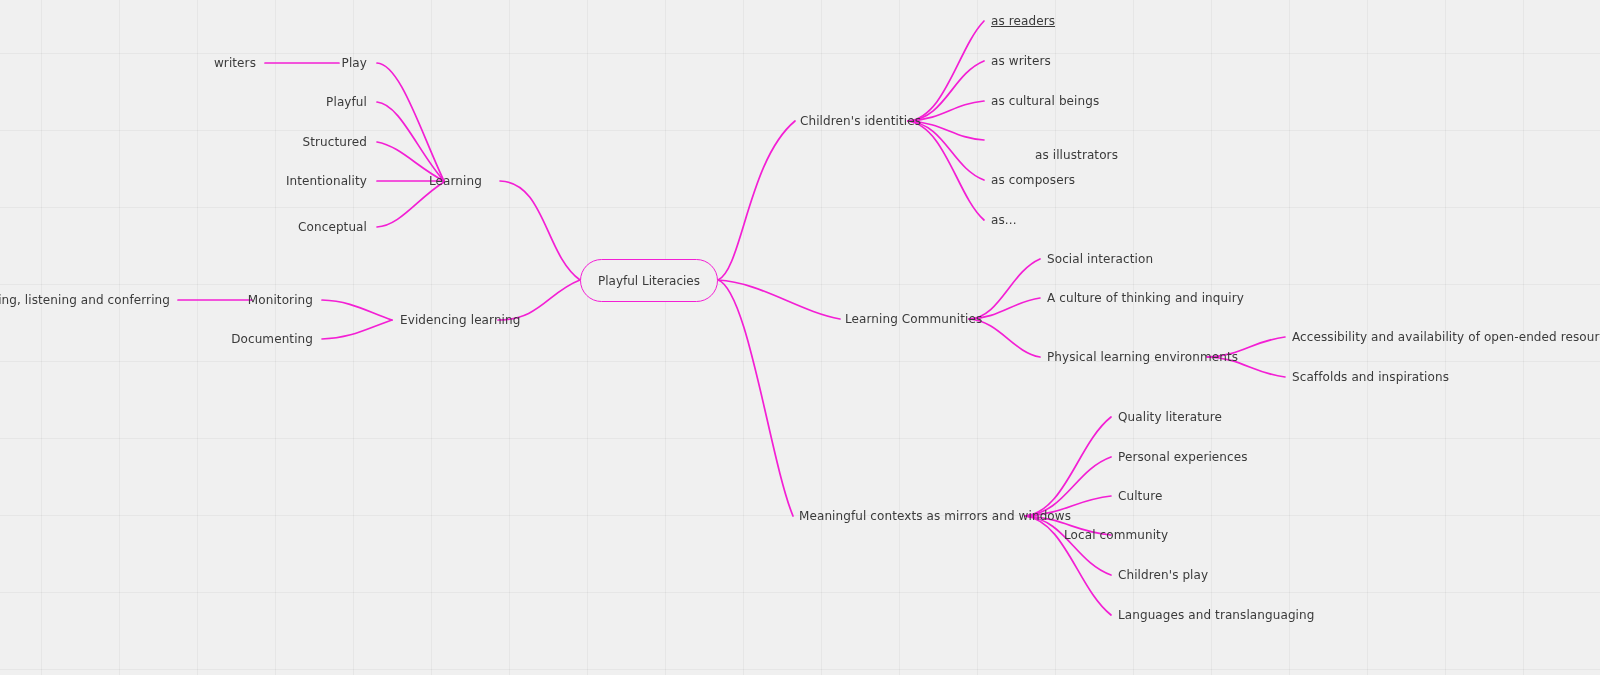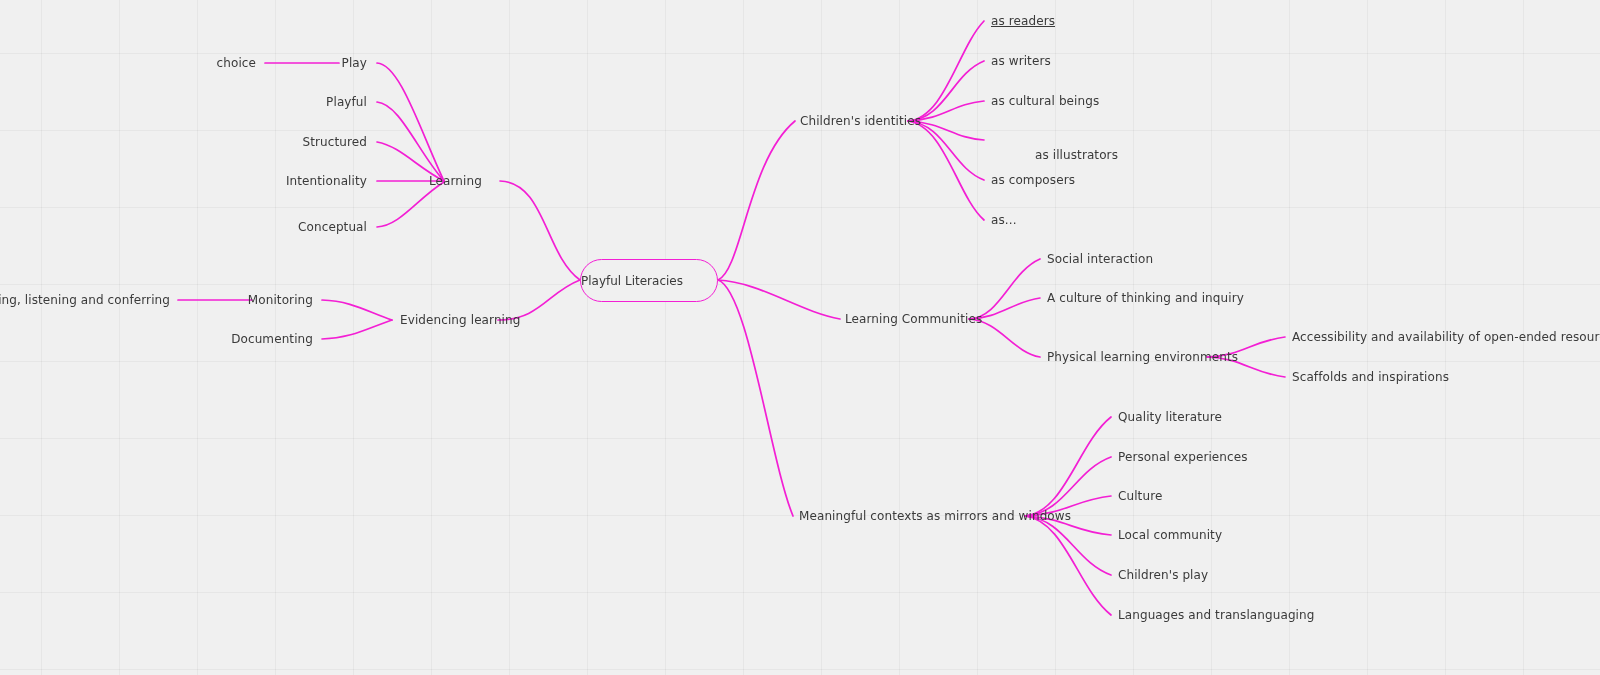--- a/index.html
+++ b/index.html
@@ -42,21 +42,21 @@
     transform: translate(-100%, -50%);
   }
   .root-node {
     position: absolute;
     box-sizing: border-box;
     border: 1.6px solid #f31fd4;
     border-radius: 22px;
     background: #f0f0f0;
     display: flex;
     align-items: center;
-    justify-content: flex-start;
+    justify-content: center;
   }
   .root-node span {
     font-family: "DejaVu Sans", "Liberation Sans", sans-serif;
     font-size: 12px;
     color: #3a3a3a;
     white-space: nowrap;
   }
 </style>
 </head>
 <body>
@@ -91,21 +91,21 @@
       <path d="M 718,280 C 748,290 770,460 793,516" fill="none" stroke="#f31fd4" stroke-width="1.7" stroke-linecap="round"></path>
       <path d="M 1025,516 C 1065,512 1078,443 1111,417" fill="none" stroke="#f31fd4" stroke-width="1.7" stroke-linecap="round"></path>
       <path d="M 1025,516 C 1065,513 1075,470 1111,457" fill="none" stroke="#f31fd4" stroke-width="1.7" stroke-linecap="round"></path>
       <path d="M 1025,516 C 1065,514 1075,500 1111,496" fill="none" stroke="#f31fd4" stroke-width="1.7" stroke-linecap="round"></path>
       <path d="M 1025,516 C 1065,518 1075,532 1111,535" fill="none" stroke="#f31fd4" stroke-width="1.7" stroke-linecap="round"></path>
       <path d="M 1025,516 C 1065,519 1075,562 1111,575" fill="none" stroke="#f31fd4" stroke-width="1.7" stroke-linecap="round"></path>
       <path d="M 1025,516 C 1065,521 1078,589 1111,615" fill="none" stroke="#f31fd4" stroke-width="1.7" stroke-linecap="round"></path>
     </svg>
 
   <div id="nodes-layer">
-      <div class="node-label anchor-end" style="left: 256px; top: 63px;">choice</div>
+      <div class="node-label anchor-end" style="left: 256px; top: 63px;">writers</div>
       <div class="node-label anchor-end" style="left: 367px; top: 63px;">Play</div>
       <div class="node-label anchor-end" style="left: 367px; top: 102px;">Playful</div>
       <div class="node-label anchor-end" style="left: 367px; top: 142px;">Structured</div>
       <div class="node-label anchor-end" style="left: 367px; top: 181px;">Intentionality</div>
       <div class="node-label anchor-end" style="left: 367px; top: 227px;">Conceptual</div>
       <div class="node-label" style="left: 429px; top: 181px;">Learning</div>
       <div class="node-label anchor-end" style="left: 170px; top: 300px;">Looking, listening and conferring</div>
       <div class="node-label anchor-end" style="left: 313px; top: 300px; text-align: right;">Monitoring</div>
       <div class="node-label anchor-end" style="left: 313px; top: 339px;">Documenting</div>
       <div class="node-label" style="left: 400px; top: 320px;">Evidencing learning</div>
@@ -119,21 +119,21 @@
       <div class="node-label" style="left: 845px; top: 319px;">Learning Communities</div>
       <div class="node-label" style="left: 1047px; top: 259px;">Social interaction</div>
       <div class="node-label" style="left: 1047px; top: 298px;">A culture of thinking and inquiry</div>
       <div class="node-label" style="left: 1047px; top: 357px;">Physical learning environments</div>
       <div class="node-label" style="left: 1292px; top: 337px;">Accessibility and availability of open-ended resources</div>
       <div class="node-label" style="left: 1292px; top: 377px;">Scaffolds and inspirations</div>
       <div class="node-label" style="left: 799px; top: 516px;">Meaningful contexts as mirrors and windows</div>
       <div class="node-label" style="left: 1118px; top: 417px;">Quality literature</div>
       <div class="node-label" style="left: 1118px; top: 457px;">Personal experiences</div>
       <div class="node-label" style="left: 1118px; top: 496px;">Culture</div>
-      <div class="node-label" style="left: 1118px; top: 535px; text-align: center;">Local community</div>
+      <div class="node-label" style="left: 1064px; top: 535px; text-align: center;">Local community</div>
       <div class="node-label" style="left: 1118px; top: 575px;">Children's play</div>
       <div class="node-label" style="left: 1118px; top: 615px;">Languages and translanguaging</div>
     </div>
 
   <div class="root-node" id="root-node" style="left: 580px; top: 259px; width: 138px; height: 43px;">
     <span>Playful Literacies</span>
   </div>
 
 </div>
 

